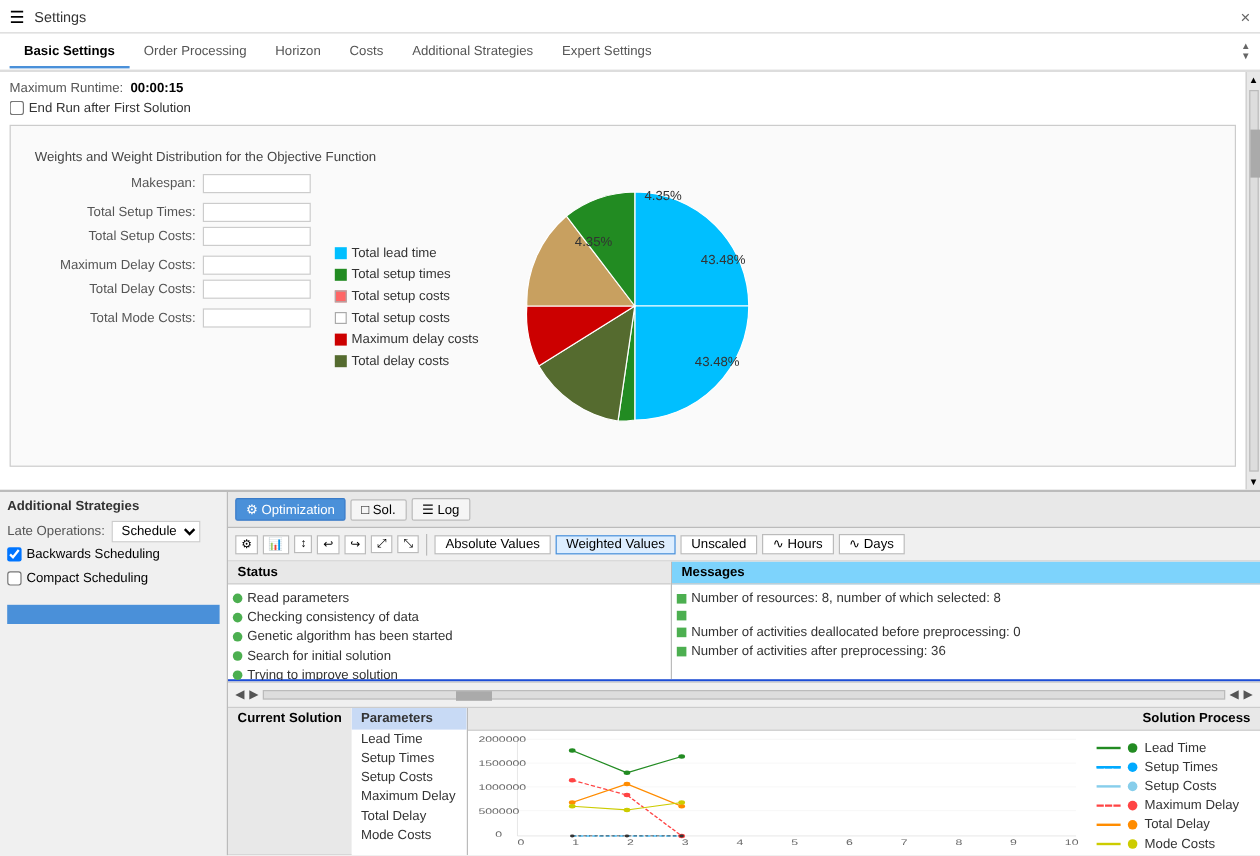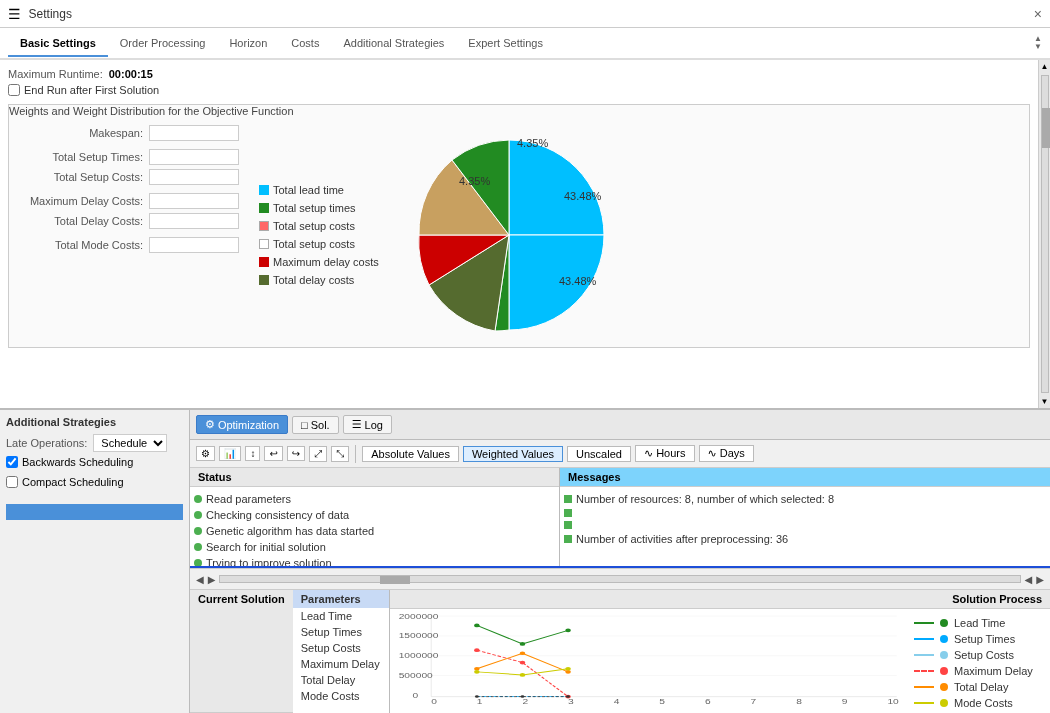--- a/index.html
+++ b/index.html
@@ -23,21 +23,21 @@
     .scroll-btns { margin-left: auto; display: flex; flex-direction: column; }
     .scroll-btn { font-size: 8px; color: #666; cursor: pointer; line-height: 8px; }
 
     .runtime-row { display: flex; align-items: center; gap: 6px; margin-bottom: 4px; }
     .runtime-label { color: #555; }
     .runtime-value { font-weight: bold; color: #000; }
 
     .checkbox-row { display: flex; align-items: center; gap: 4px; margin-bottom: 8px; }
     .checkbox-label { color: #333; }
 
-    .weights-section { border: 1px solid #ccc; padding: 0; margin-bottom: 6px; background: #fafafa; }
+    .weights-section { border: 1px solid #ccc; padding: 20px; margin-bottom: 6px; background: #fafafa; }
     .weights-title { font-size: 11px; color: #444; margin-bottom: 8px; }
 
     .weight-row { display: flex; align-items: center; margin-bottom: 4px; }
     .weight-label { width: 140px; text-align: right; color: #555; padding-right: 6px; }
     .weight-input { width: 90px; border: 1px solid #ccc; padding: 1px 3px; text-align: right; background: #fff; }
 
     .legend-item { display: flex; align-items: center; gap: 4px; font-size: 10px; color: #333; margin-bottom: 2px; }
     .legend-color { width: 10px; height: 10px; display: inline-block; }
 
     
@@ -292,21 +292,21 @@
             <div class="status-item">
               <span class="status-dot" style="background:#4CAF50;"></span>
               <span>Read parameters</span>
             </div>
             <div class="status-item">
               <span class="status-dot" style="background:#4CAF50;"></span>
               <span>Checking consistency of data</span>
             </div>
             <div class="status-item">
               <span class="status-dot" style="background:#4CAF50;"></span>
-              <span>Genetic algorithm has data started</span>
+              <span>Genetic algorithm has been started</span>
             </div>
             <div class="status-item">
               <span class="status-dot" style="background:#4CAF50;"></span>
               <span>Search for initial solution</span>
             </div>
             <div class="status-item">
               <span class="status-dot" style="background:#4CAF50;"></span>
               <span>Trying to improve solution</span>
             </div>
           </div>
@@ -317,20 +317,21 @@
           <div class="messages-list">
             <div class="message-item">
               <span class="msg-dot"></span>
               <span>Number of resources: 8, number of which selected: 8</span>
             </div>
             <div class="message-item">
               <span class="msg-dot"></span>
             </div>
             <div class="message-item">
               <span class="msg-dot"></span>
+              <span>Number of activities deallocated before preprocessing: 0</span>
             </div>
             <div class="message-item">
               <span class="msg-dot"></span>
               <span>Number of activities after preprocessing: 36</span>
             </div>
           </div>
         </div>
       </div>
 
       <div class="scroll-row">

